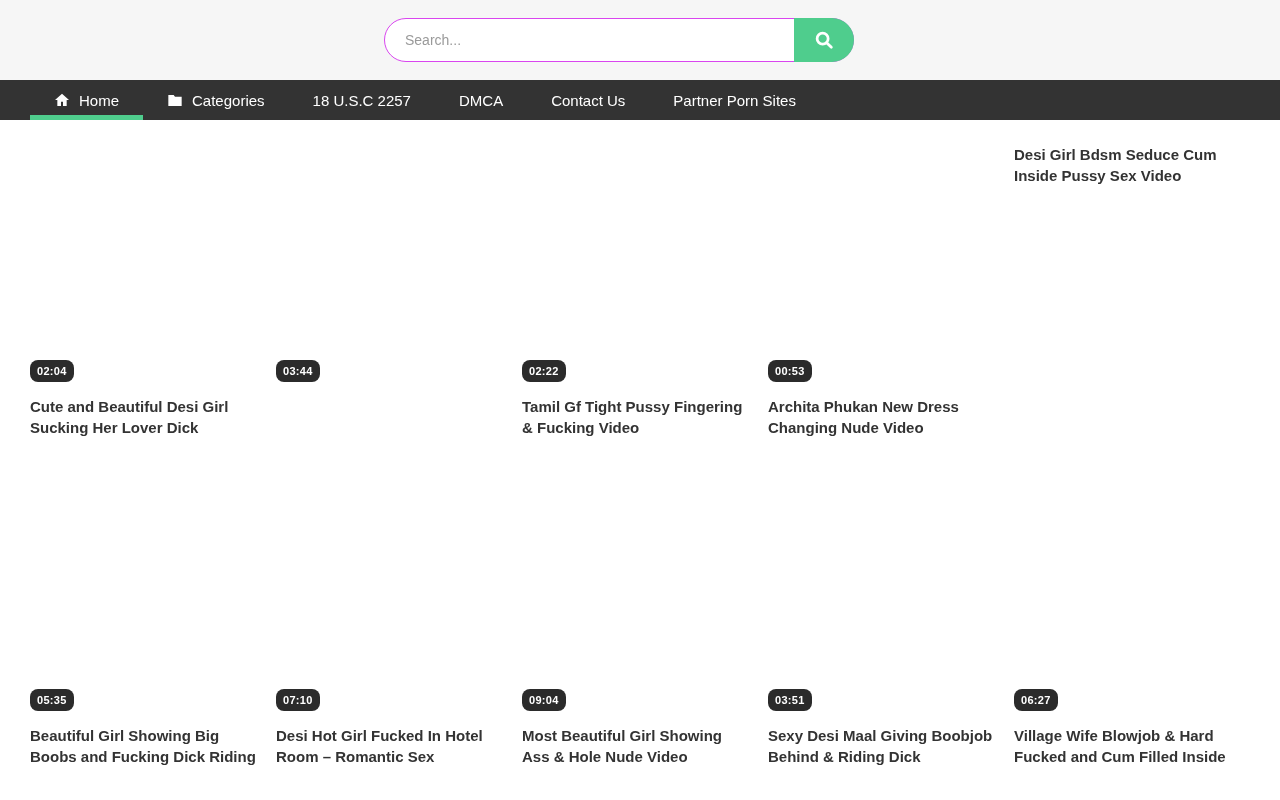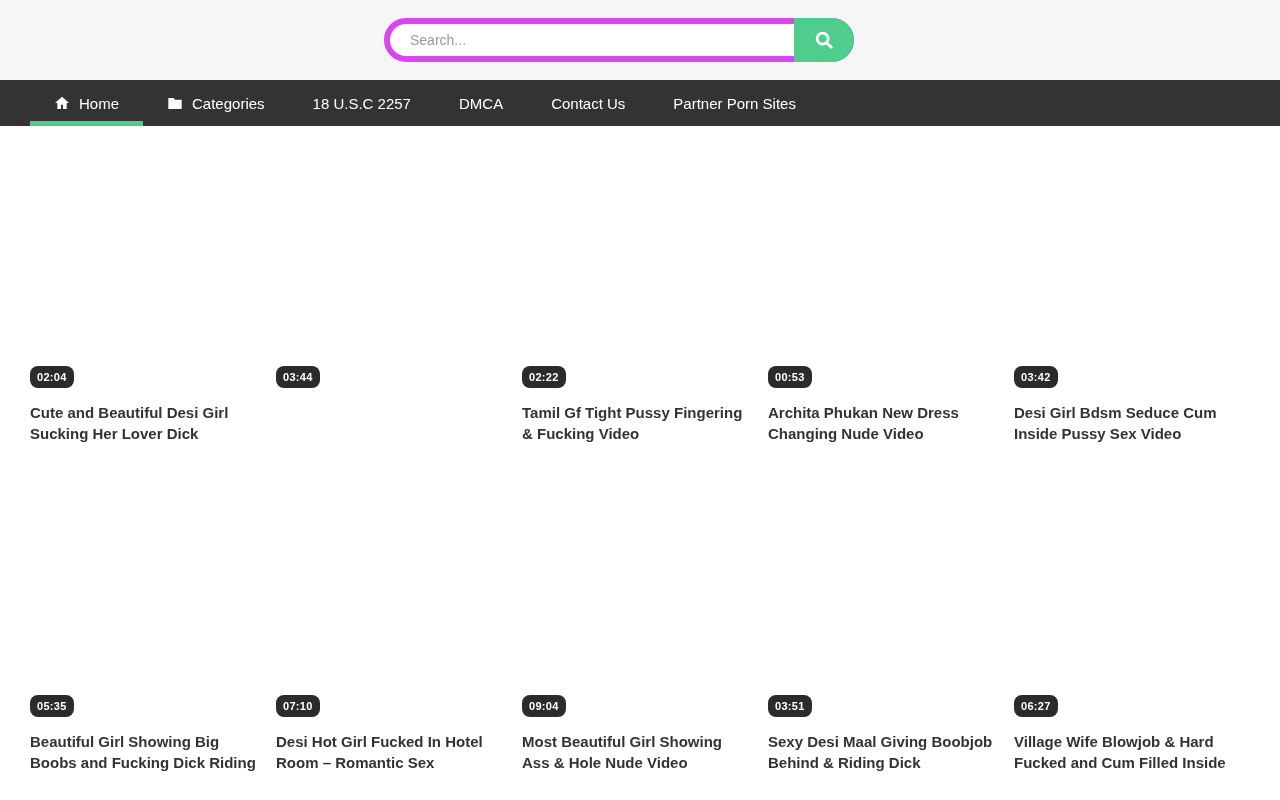--- a/index.html
+++ b/index.html
@@ -25,21 +25,21 @@
   }
   .search-form {
     position: relative;
     left: -21px;
     width: 470px;
     height: 44px;
   }
   .search-input {
     width: 100%;
     height: 100%;
-    border: 6px solid #d946ef;
+    border: 1px solid #d946ef;
     border-radius: 22px;
     background: #ffffff;
     padding: 0 72px 0 20px;
     font-size: 14px;
     font-family: "Liberation Sans", sans-serif;
     color: #555;
     outline: none;
   }
   .search-input::placeholder { color: #9a9a9a; }
   .search-button {
@@ -53,21 +53,21 @@
     border-radius: 0 22px 22px 0;
     display: flex;
     align-items: center;
     justify-content: center;
     cursor: pointer;
   }
   .search-button svg { display: block; }
 
   
   .main-nav {
-    height: 46px;
+    height: 40px;
     background: #333333;
     display: flex;
     align-items: stretch;
     padding-left: 30px;
   }
   .nav-item {
     display: flex;
     align-items: center;
     gap: 9px;
     padding: 0 24px;
@@ -208,23 +208,20 @@
   </article>
 
   <article class="video-card">
     <a class="thumb">
       <span class="badge">00:53</span>
     </a>
     <h3 class="title">Archita Phukan New Dress Changing Nude Video</h3>
   </article>
 
   <article class="video-card">
-    <a class="thumb">
-      <span class="badge">03:42</span>
-    </a>
     <h3 class="title">Desi Girl Bdsm Seduce Cum Inside Pussy Sex Video</h3>
   </article>
 
   <article class="video-card">
     <a class="thumb">
       <span class="badge">05:35</span>
     </a>
     <h3 class="title">Beautiful Girl Showing Big Boobs and Fucking Dick Riding</h3>
   </article>
 

